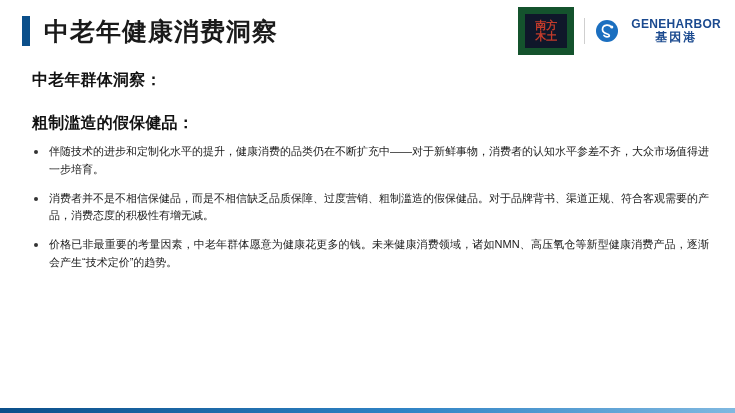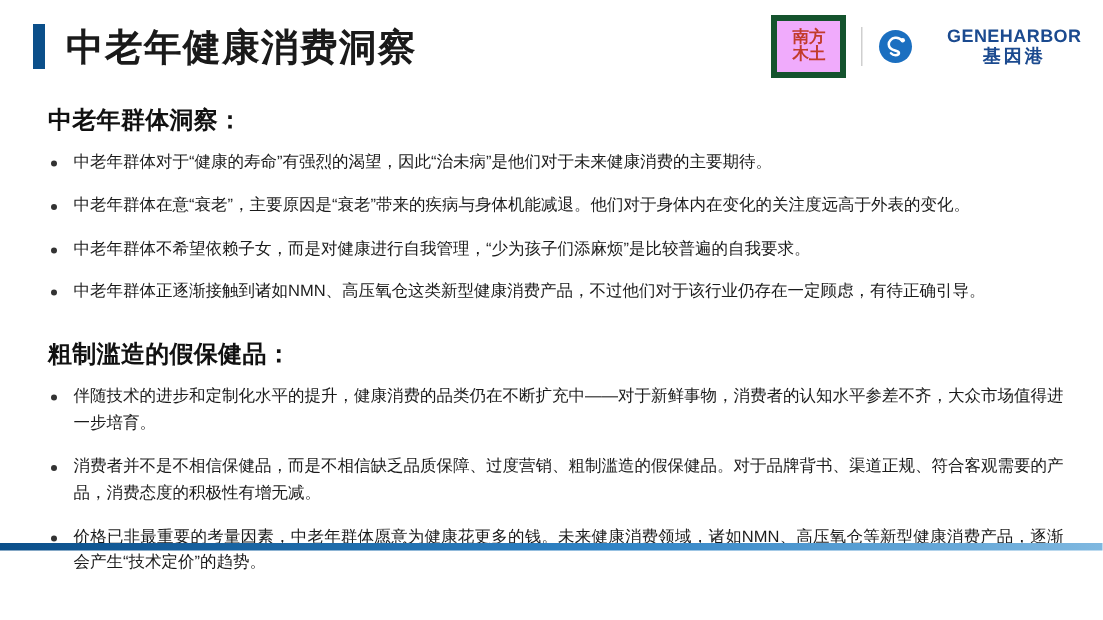--- a/index.html
+++ b/index.html
@@ -9,21 +9,21 @@
   body {
     width: 735px;
     height: 413px;
     background: #ffffff;
     font-family: "Liberation Sans", sans-serif;
     overflow: hidden;
   }
   .slide {
     position: relative;
     width: 735px;
-    height: 367px;
+    height: 413px;
     background: #ffffff;
     box-sizing: border-box;
   }
   
   .header {
     position: relative;
     height: 62px;
     display: flex;
     align-items: center;
     padding: 0 14px 0 22px;
@@ -46,22 +46,22 @@
   }
   .logos {
     display: flex;
     align-items: center;
     gap: 10px;
     flex: 0 0 auto;
   }
   .logo-nanfang {
     width: 42px;
     height: 34px;
-    border: 4px solid #14532d;
-    background: #f0abfc;
+    border: 7px solid #14532d;
+    background: #0f172a;
     display: flex;
     align-items: center;
     justify-content: center;
     line-height: 1;
   }
   .logo-nanfang .nf-chars {
     font-family: "Liberation Serif", serif;
     color: #c23b2b;
     font-size: 11px;
     font-weight: bold;
@@ -70,21 +70,21 @@
     letter-spacing: 0;
   }
   .logo-divider {
     width: 1px;
     height: 26px;
     background: #cfcfcf;
   }
   .logo-gene {
     display: flex;
     align-items: center;
-    gap: 22px;
+    gap: 12px;
   }
   .gene-mark {
     width: 24px;
     height: 24px;
     position: relative;
   }
   .gene-text {
     line-height: 1.05;
   }
   .gene-en {
@@ -177,26 +177,20 @@
           <div class="gene-en">GENEHARBOR</div>
           <div class="gene-cn">基因港</div>
         </span>
       </div>
     </div>
   </div>
 
   <div class="content">
 
     <div class="section-heading">中老年群体洞察：</div>
-    <ul class="bullets">
-      <li>中老年群体对于“健康的寿命”有强烈的渴望，因此“治未病”是他们对于未来健康消费的主要期待。</li>
-      <li>中老年群体在意“衰老”，主要原因是“衰老”带来的疾病与身体机能减退。他们对于身体内在变化的关注度远高于外表的变化。</li>
-      <li>中老年群体不希望依赖子女，而是对健康进行自我管理，“少为孩子们添麻烦”是比较普遍的自我要求。</li>
-      <li>中老年群体正逐渐接触到诸如NMN、高压氧仓这类新型健康消费产品，不过他们对于该行业仍存在一定顾虑，有待正确引导。</li>
-    </ul>
 
     <div class="section-heading second">粗制滥造的假保健品：</div>
     <ul class="bullets">
       <li>伴随技术的进步和定制化水平的提升，健康消费的品类仍在不断扩充中——对于新鲜事物，消费者的认知水平参差不齐，大众市场值得进一步培育。</li>
       <li>消费者并不是不相信保健品，而是不相信缺乏品质保障、过度营销、粗制滥造的假保健品。对于品牌背书、渠道正规、符合客观需要的产品，消费态度的积极性有增无减。</li>
       <li>价格已非最重要的考量因素，中老年群体愿意为健康花更多的钱。未来健康消费领域，诸如NMN、高压氧仓等新型健康消费产品，逐渐会产生“技术定价”的趋势。</li>
     </ul>
 
   </div>
 

